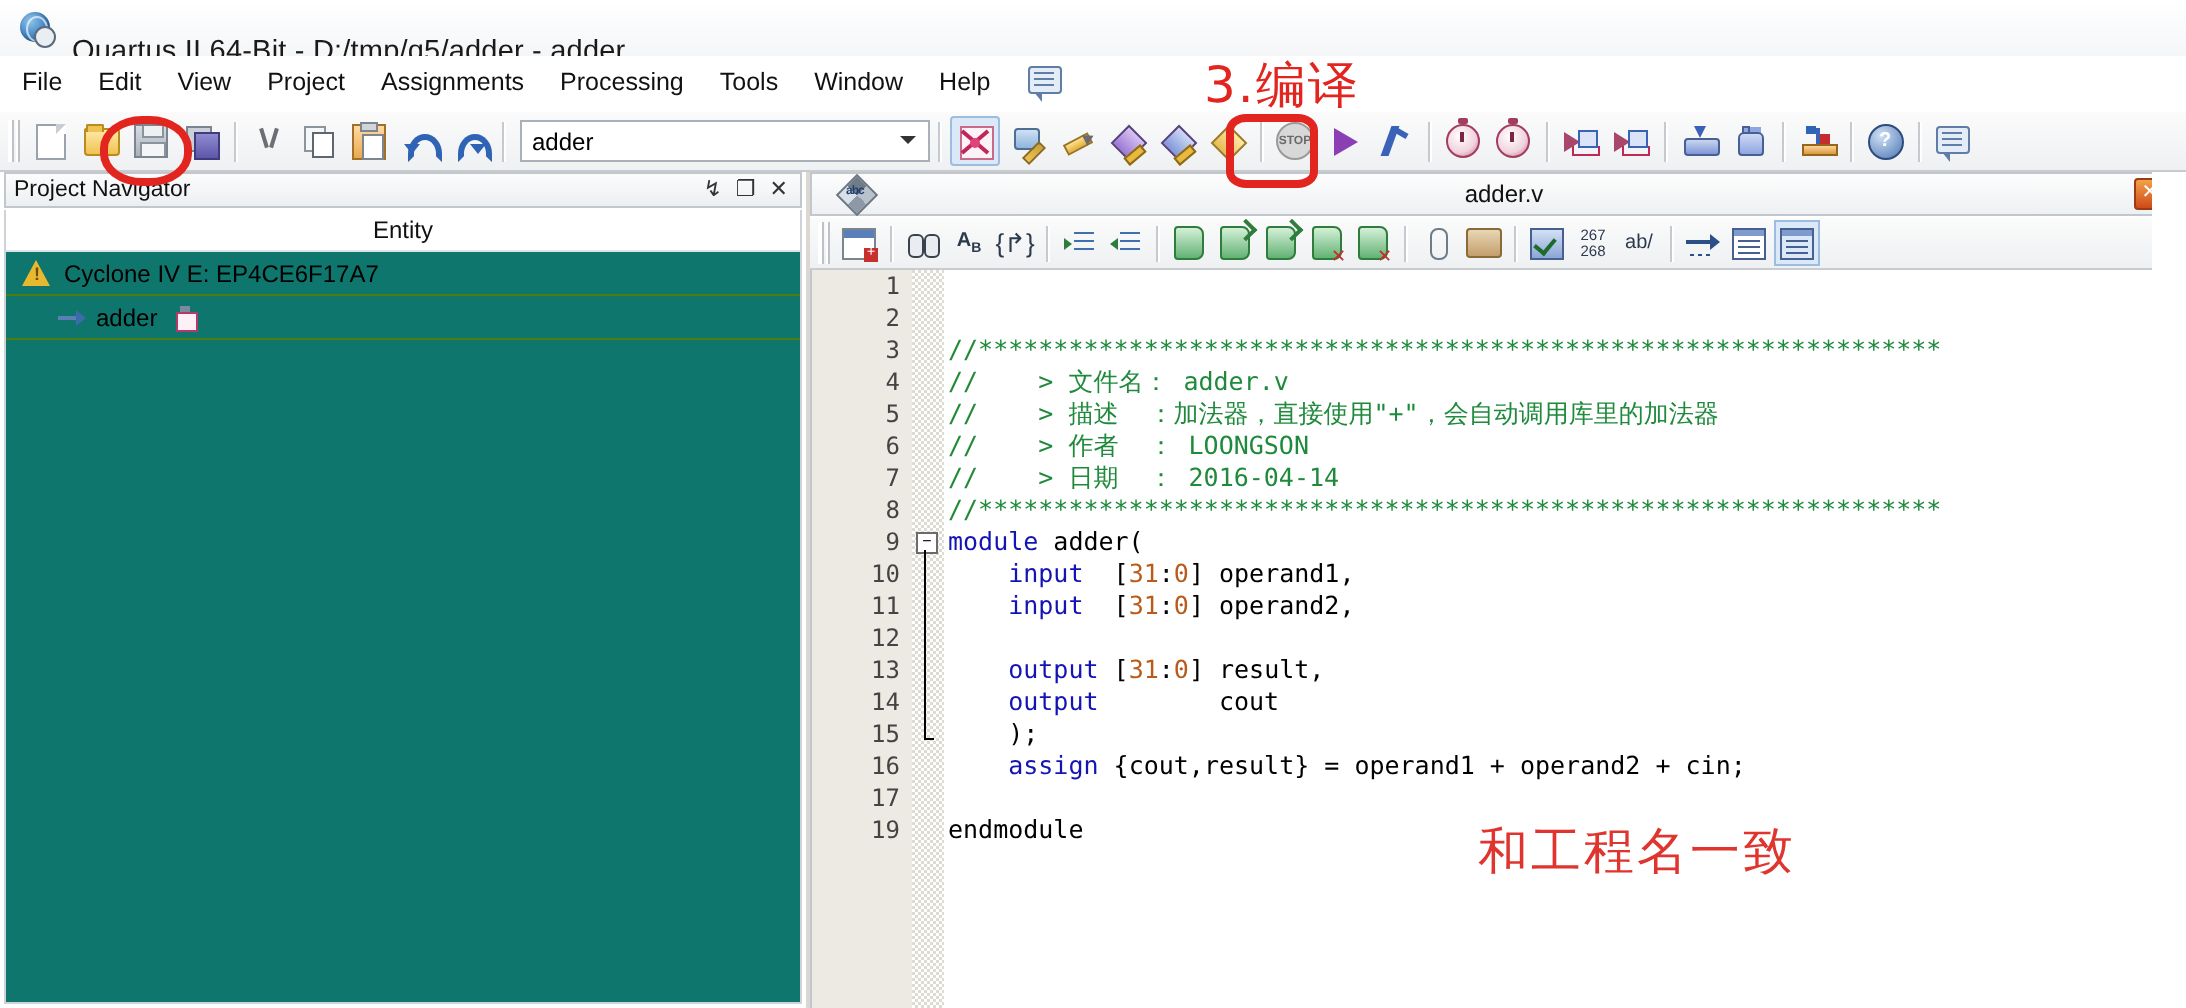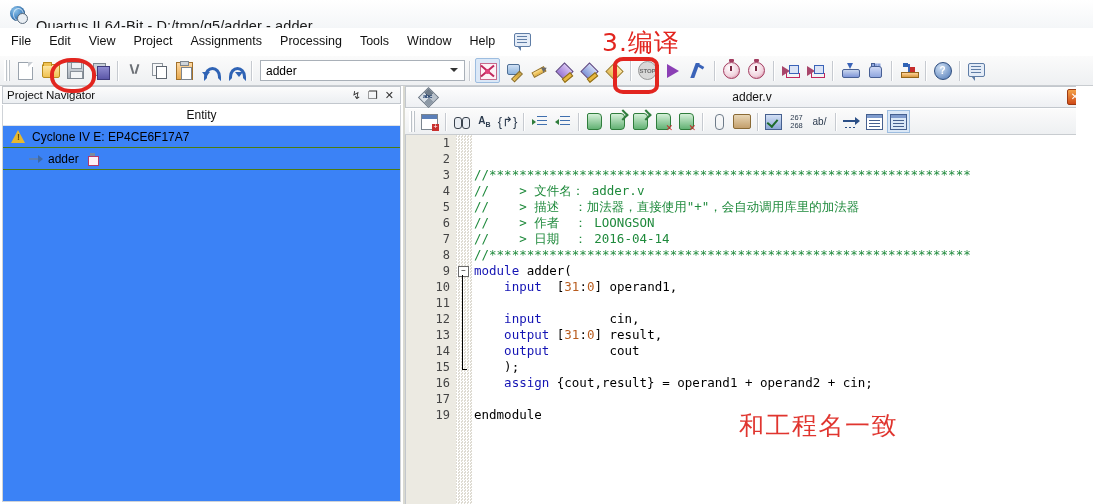--- a/index.html
+++ b/index.html
@@ -164,21 +164,21 @@
     position:absolute;left:2px;top:0;width:399px;height:18px;
     background:linear-gradient(#fcfcfc,#eceff2);
     border:1px solid #c2c7cd;box-sizing:border-box;
     display:flex;align-items:center;
   }
   .pn-title{font-size:11.5px;margin-left:4px;color:#111;}
   .pn-head-btns{margin-left:auto;display:flex;align-items:center;gap:7px;margin-right:6px;color:#333;}
   .pn-ic{font-size:11px;line-height:1;}
   .pn-body{
     position:absolute;left:2px;top:19px;width:399px;height:397px;
-    background:#3b82f6;border:1px solid #cfd3d8;border-top:none;box-sizing:border-box;
+    background:#0f766e;border:1px solid #cfd3d8;border-top:none;box-sizing:border-box;
   }
   .pn-colhdr{
     height:20px;border-bottom:1px solid #dfe2e6;display:flex;align-items:center;justify-content:center;
     font-size:12px;color:#111;background:#fff;
   }
   .pn-row{height:21px;display:flex;align-items:center;border-bottom:1px solid #4d7c0f;font-size:12px;padding-left:8px;}
   .pn-row.sub{padding-left:26px;}
   .warn-ic{width:15px;height:13px;position:relative;margin-right:6px;flex:none;}
   .warn-ic:before{content:"";position:absolute;left:0;top:0;border-style:solid;border-width:0 7.5px 13px 7.5px;border-color:transparent transparent #e8b92f transparent;}
   .warn-ic:after{content:"!";position:absolute;left:6px;top:3px;font-size:9px;color:#6b4e06;font-weight:bold;line-height:1;}
@@ -643,24 +643,24 @@
           <div class="ln-row">
             <div class="ln-num">9</div>
             <div class="ln-code"><span class="kw">module</span><span> adder(</span></div>
           </div>
           <div class="ln-row">
             <div class="ln-num">10</div>
             <div class="ln-code"><span>    </span><span class="kw">input</span><span>  [</span><span class="num">31</span><span>:</span><span class="num">0</span><span>] operand1,</span></div>
           </div>
           <div class="ln-row">
             <div class="ln-num">11</div>
+            <div class="ln-code"><span>    </span><span class="kw">input</span><span>  [</span><span class="num">31</span><span>:</span><span class="num">0</span><span>] operand2,</span></div>
           </div>
           <div class="ln-row">
             <div class="ln-num">12</div>
-            <div class="ln-code"><span>    </span><span class="kw">input</span><span>         cin,</span></div>
           </div>
           <div class="ln-row">
             <div class="ln-num">13</div>
             <div class="ln-code"><span>    </span><span class="kw">output</span><span> [</span><span class="num">31</span><span>:</span><span class="num">0</span><span>] result,</span></div>
           </div>
           <div class="ln-row">
             <div class="ln-num">14</div>
             <div class="ln-code"><span>    </span><span class="kw">output</span><span>        cout</span></div>
           </div>
           <div class="ln-row">

